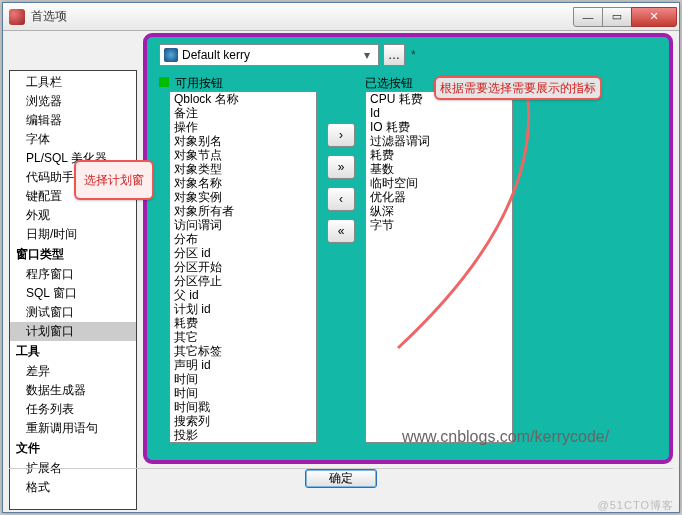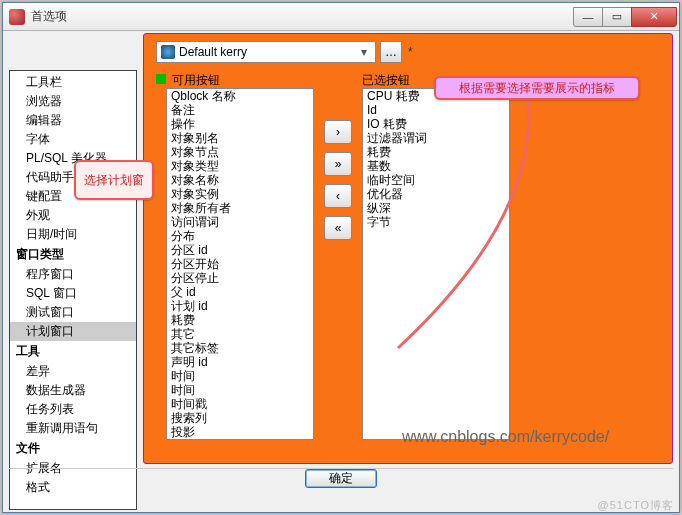--- a/index.html
+++ b/index.html
@@ -12,21 +12,21 @@
 .winbtn { width: 30px; height: 20px; border: 1px solid #888; background: linear-gradient(#fafafa,#d8d8d8); margin-left: -1px; display: flex; align-items: center; justify-content: center; color: #333; font-size: 11px; }
 .winbtn.min { border-radius: 0 0 0 3px; }
 .winbtn.close { background: linear-gradient(#e88,#c43b2f); color: #fff; border-radius: 0 0 3px 0; width: 46px; border-color: #a33; }
 .client { position: absolute; left: 6px; top: 30px; right: 6px; bottom: 6px; }
 
 .tree { position: absolute; left: 0; top: 0; width: 128px; height: 440px; border: 1px solid #404040; background: #fff; overflow: hidden; padding: 2px 0; margin-top: 37px; }
 .tree .grp { font-weight: bold; padding: 2px 6px; color: #000; }
 .tree .item { padding: 1px 6px 1px 16px; color: #000; cursor: default; }
 .tree .item.sel { background: #ccc; }
 
-.rightpanel { position: absolute; left: 134px; top: 0; right: 0; bottom: 42px; border: 1px solid #a21caf; border-radius: 3px; background: #f97316; }
+.rightpanel { position: absolute; left: 134px; top: 0; right: 0; bottom: 42px; border: 4px solid #a21caf; border-radius: 9px; background: #14b8a6; }
 .toolbar { position: absolute; left: 12px; top: 6px; right: 12px; height: 24px; display: flex; align-items: center; gap: 4px; }
 .combo { flex: 0 0 220px; height: 22px; border: 1px solid #888; background: #fff; display: flex; align-items: center; padding: 0 4px; }
 .combo .cicon { width: 14px; height: 14px; background: radial-gradient(circle,#5ad,#147); border-radius: 2px; margin-right: 4px; }
 .combo .ctext { flex: 1; }
 .combo .carrow { width: 14px; text-align: center; color: #555; }
 .sqbtn { width: 22px; height: 22px; border: 1px solid #888; background: linear-gradient(#fff,#ddd); display: flex; align-items: center; justify-content: center; }
 .star { color: #333; padding-left: 2px; }
 
 .greenlbl { position: absolute; left: 12px; top: 40px; width: 10px; height: 10px; background: #0b0; }
 .lbl-avail { position: absolute; left: 28px; top: 38px; }
@@ -34,21 +34,21 @@
 
 .listbox { position: absolute; border: 1px solid #888; background: #fff; overflow: hidden; }
 .listbox.avail { left: 22px; top: 54px; width: 148px; height: 352px; }
 .listbox.selbox { left: 218px; top: 54px; width: 148px; height: 352px; }
 .listbox .li { padding: 0 4px; white-space: nowrap; line-height: 14px; height: 14px; }
 
 .mover { position: absolute; left: 180px; width: 28px; height: 24px; border: 1px solid #888; border-radius: 3px; background: linear-gradient(#fff,#e0e0e0); display: flex; align-items: center; justify-content: center; }
 .mover.r1 { top: 86px; } .mover.r2 { top: 118px; } .mover.r3 { top: 150px; } .mover.r4 { top: 182px; }
 
 .callout1 { position: absolute; left: 74px; top: 160px; width: 80px; height: 40px; border: 2px solid #e55; border-radius: 6px; background: #fee; color: #c22; display: flex; align-items: center; justify-content: center; box-shadow: 0 1px 2px rgba(0,0,0,.2); z-index: 50; }
-.callout2-box { position: absolute; left: 434px; top: 76px; width: 206px; height: 24px; border: 2px solid #e55; border-radius: 6px; background: #f0abfc; color: #c22; display: flex; align-items: center; justify-content: center; box-shadow: 0 1px 2px rgba(0,0,0,.2); z-index: 50; }
+.callout2-box { position: absolute; left: 434px; top: 76px; width: 168px; height: 24px; border: 2px solid #e55; border-radius: 6px; background: #e5e5e5; color: #c22; display: flex; align-items: center; justify-content: center; box-shadow: 0 1px 2px rgba(0,0,0,.2); z-index: 50; }
 .callout2-tail { position: absolute; z-index: 49; }
 
 .watermark-url { position: absolute; left: 402px; top: 428px; color: #666; font-size: 16px; }
 .watermark-br { position: absolute; right: 8px; bottom: 2px; color: #bbb; font-size: 11px; letter-spacing: 1px; }
 
 .btnbar { position: absolute; left: 0; right: 0; bottom: 0; height: 38px; border-top: 1px solid #ccc; display: flex; align-items: center; padding: 0 10px; gap: 28px; flex-direction: column; }
 .btnbar .spacer { flex: 1; }
 .pbtn { min-width: 72px; height: 24px; border: 1px solid #888; border-radius: 3px; background: linear-gradient(#fff,#e0e0e0); display: flex; align-items: center; justify-content: center; }
 .pbtn.def { border: 1px solid #2a6fb5; box-shadow: 0 0 0 1px #7db7e8 inset; }
 </style>

